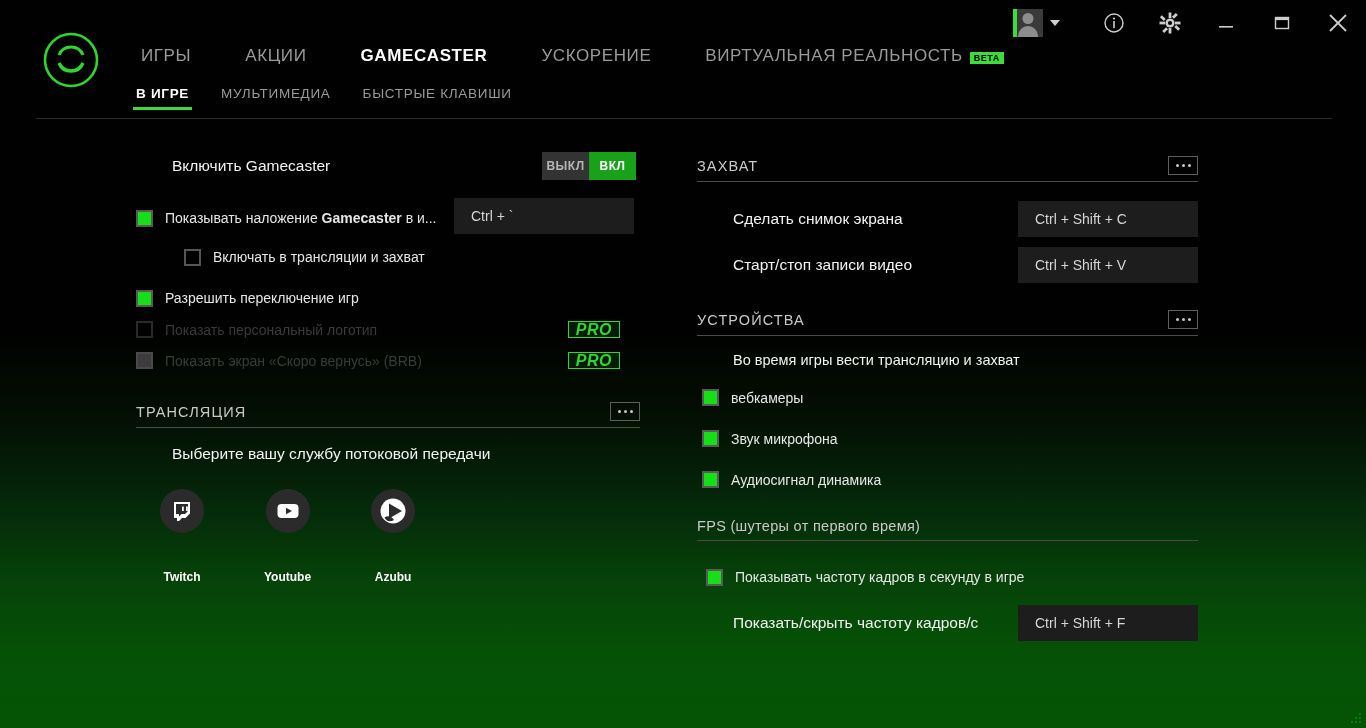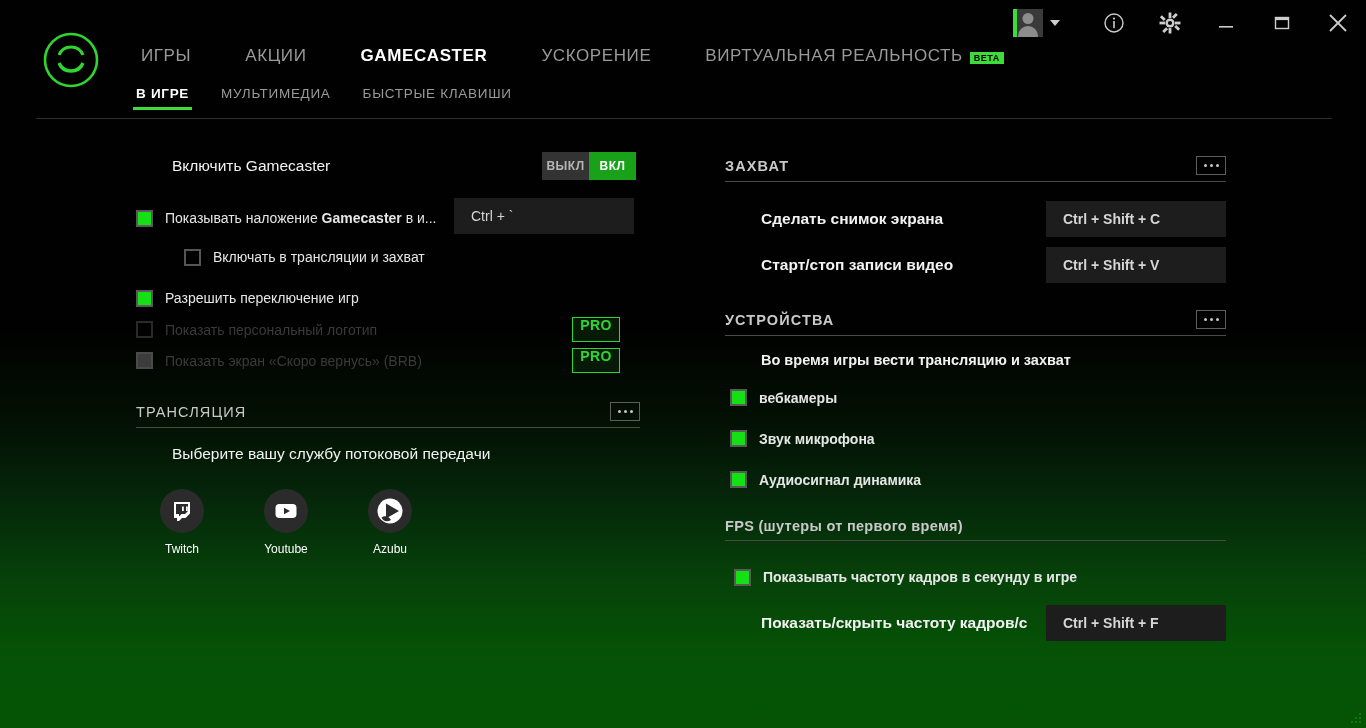--- a/index.html
+++ b/index.html
@@ -80,21 +80,21 @@
   .subnav-item.active:after {
     content:""; position:absolute; left:13px; right:13px; bottom:0;
     height:3px; background:#3ddc38;
   }
   .nav-rule {
     position:absolute; left:36px; right:34px; top:118px; height:1px;
     background:#2e2e2e;
   }
   
   .col-left  { position:absolute; left:136px; top:150px; width:500px; }
-  .col-right { position:absolute; left:725px; top:150px; width:501px;font-weight:bold; }
+  .col-right { position:absolute; left:697px; top:150px; width:501px; }
 
   .row { display:flex; align-items:center; }
 
   .big-label { font-size:15.5px; color:#f2f2f2;margin-left:36px; }
 
   
   .toggle { display:flex; height:28px; margin-left:auto; }
   .toggle div { display:flex; align-items:center; justify-content:center;
     font-size:12px; font-weight:bold; letter-spacing:.5px; width:47px; }
   .tg-off { background:#333; color:#b5b5b5; }
@@ -111,40 +111,40 @@
   .cb-label b { font-weight:bold; }
   .dim-txt { color:#3a3a3a; }
 
   
   .hotkey {
     background:#1d1d1d; height:36px; display:flex; align-items:center;
     padding-left:17px; font-size:14px; color:#d6d6d6; width:180px;
   }
   
   .pro {
-    border:1px solid #2fd62f; color:#2fd62f; font-size:14px; font-weight:bold;
-    padding:1px 7px 9px; letter-spacing:.5px; background:#071a07; line-height:13px;
+    border:1px solid #2fd62f; color:#2fd62f; font-size:16px; font-weight:bold;
+    padding:1px 7px 1px; letter-spacing:.5px; background:#071a07; line-height:13px;font-style:italic;
   }
   
   .sec { margin-top:6px; }
   .sec-head { display:flex; align-items:center; padding-bottom:6px; }
   .sec-title { font-size:14.5px; letter-spacing:1.1px; color:#c9c9c9; }
   .sec-rule { height:1px; background:#4a4a4a; }
   .dots {
     margin-left:auto; width:30px; height:19px; border:1px solid #5e5e5e;
     display:flex; align-items:center; justify-content:center; gap:3px;
   }
   .dots i { width:3px; height:3px; border-radius:50%; background:#c8c8c8; display:block; }
 
   
   .services { display:flex; gap:60px; margin-left:24px; margin-top:26px; }
   .svc { display:flex; flex-direction:column; align-items:center; gap:9px; }
   .svc-circle { width:44px; height:44px; border-radius:50%; background:#2b2b2b;
     display:flex; align-items:center; justify-content:center; }
-  .svc-name { font-size:12px; font-weight:normal; color:#fff; }
+  .svc-name { font-size:12px; font-weight:bold; color:#fff;margin-top:28px; }
 
   
   .grip { position:absolute; right:5px; bottom:5px; width:12px; height:12px; }
   .grip i { position:absolute; width:2px; height:2px; background:#0c7a0c; }
 </style>
 </head>
 <body>
 
 <div class="app">
 

